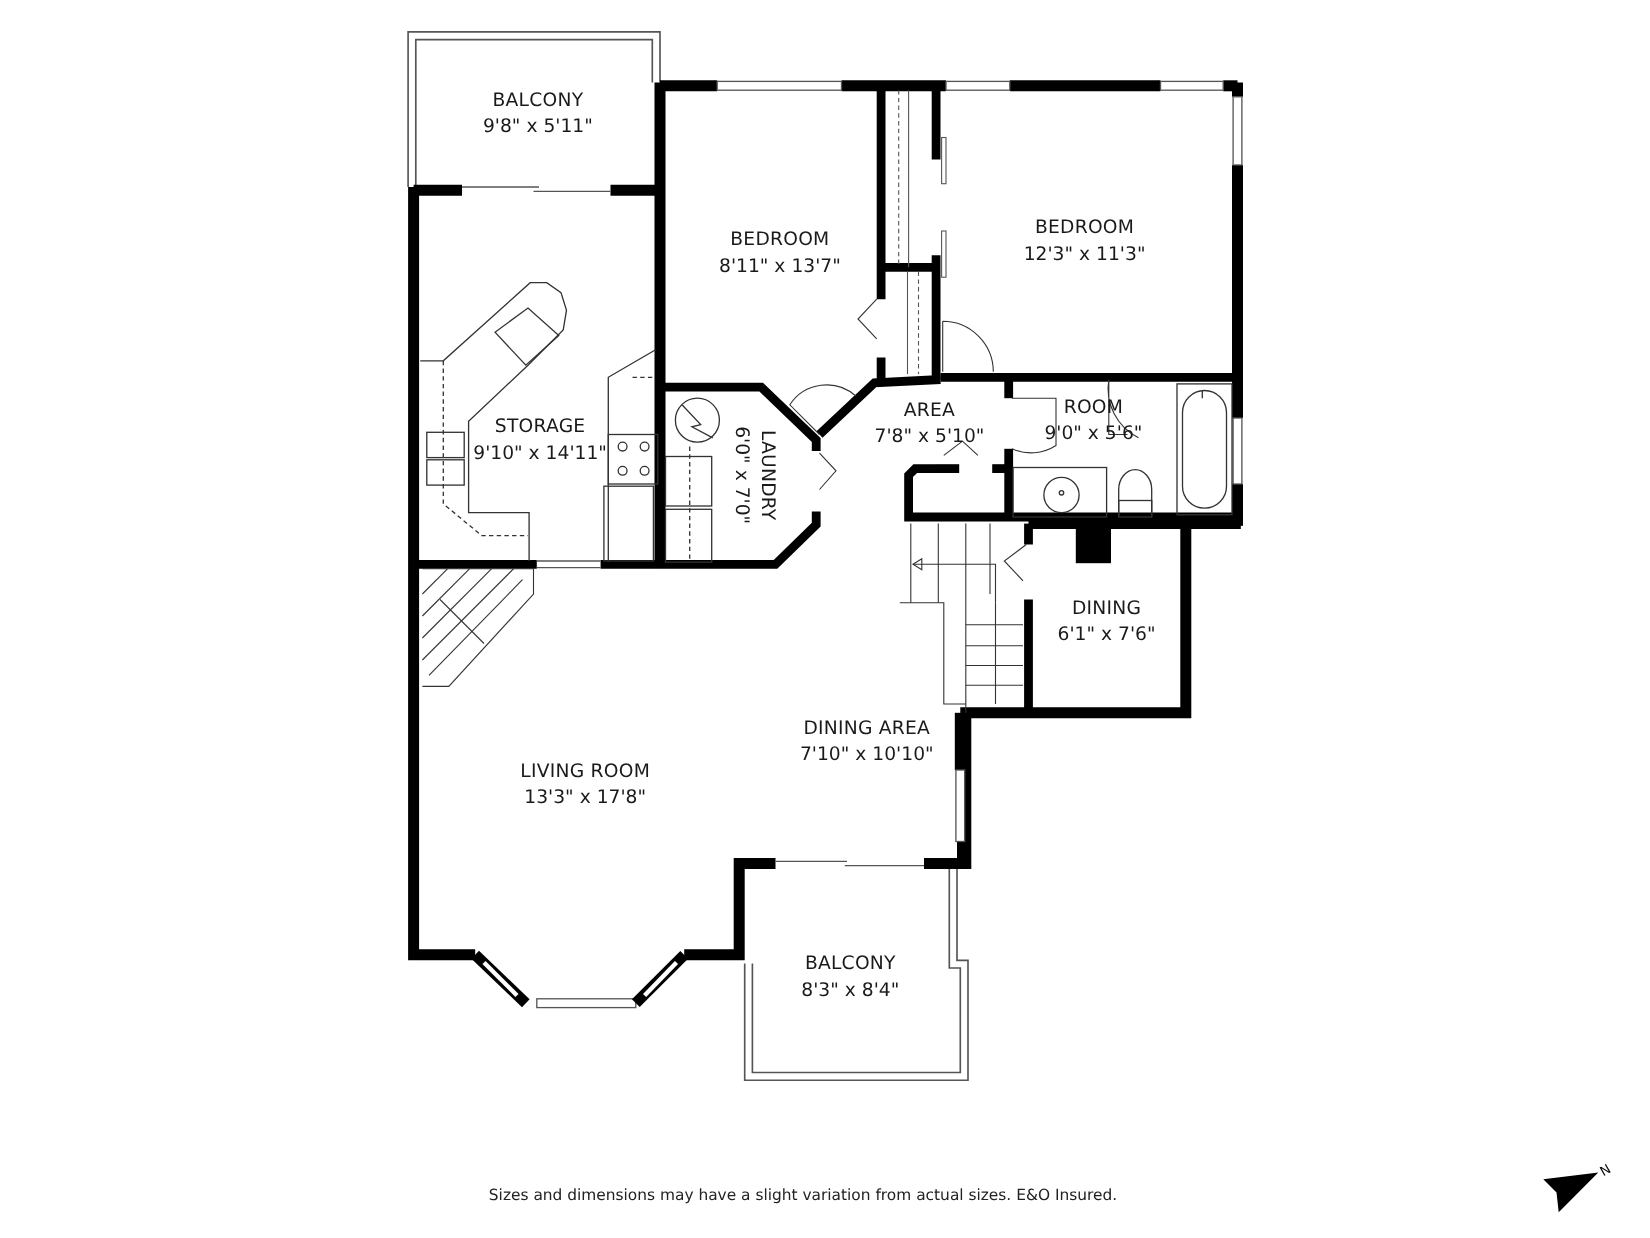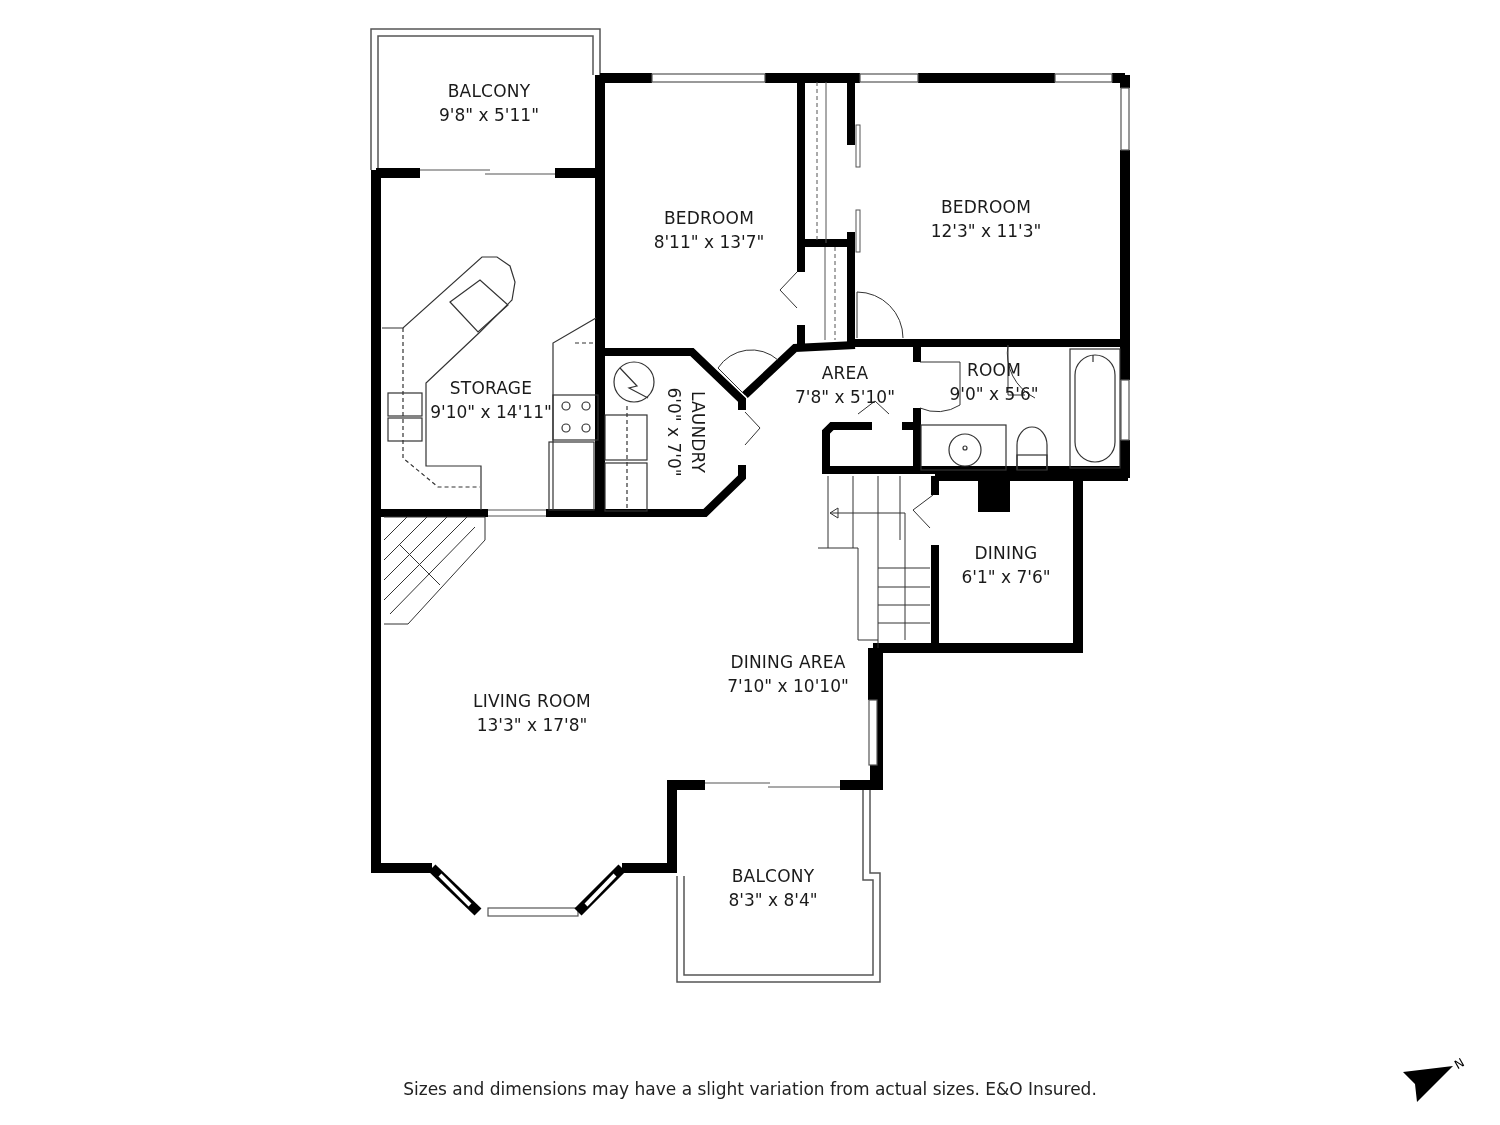--- a/index.html
+++ b/index.html
@@ -2,21 +2,21 @@
 <html><head>
   <meta charset="utf-8">
   <style>
     html, body { margin: 0; padding: 0; background: #ffffff; }
     body { width: 1500px; height: 1125px; position: relative; overflow: hidden; font-family: "DejaVu Sans", sans-serif; }
     #plan { position: absolute; left: 0; top: 0; width: 1500px; height: 1125px; }
     .room-label { position: absolute; text-align: center; color: #1a1a1a; font-size: 17px; line-height: 24px; white-space: nowrap; transform: translateX(-50%); }
     .room-label .name { display: block; letter-spacing: 0.2px; }
     .room-label .dim { display: block; }
     .laundry { transform: translate(-50%, -50%) rotate(90deg); }
-    .disclaimer { position: absolute; left: 750px; top: 1079px; transform: translateX(-50%); font-size: 17px; color: #222; white-space: nowrap; }
+    .disclaimer { position: absolute; left: 730px; top: 1079px; transform: translateX(-50%); font-size: 14px; color: #222; white-space: nowrap; }
     .north { position: absolute; left: 1395px; top: 1050px; width: 80px; height: 60px; }
   </style>
 </head>
 <body>
 
 <svg id="plan" viewBox="0 0 1500 1125" xmlns="http://www.w3.org/2000/svg">
 
   <g fill="none" stroke="#555" stroke-width="1.5">
     <polyline points="371,170 371,29 600,29 600,75"></polyline>
     <polyline points="378,170 378,36 593,36 593,75"></polyline>

